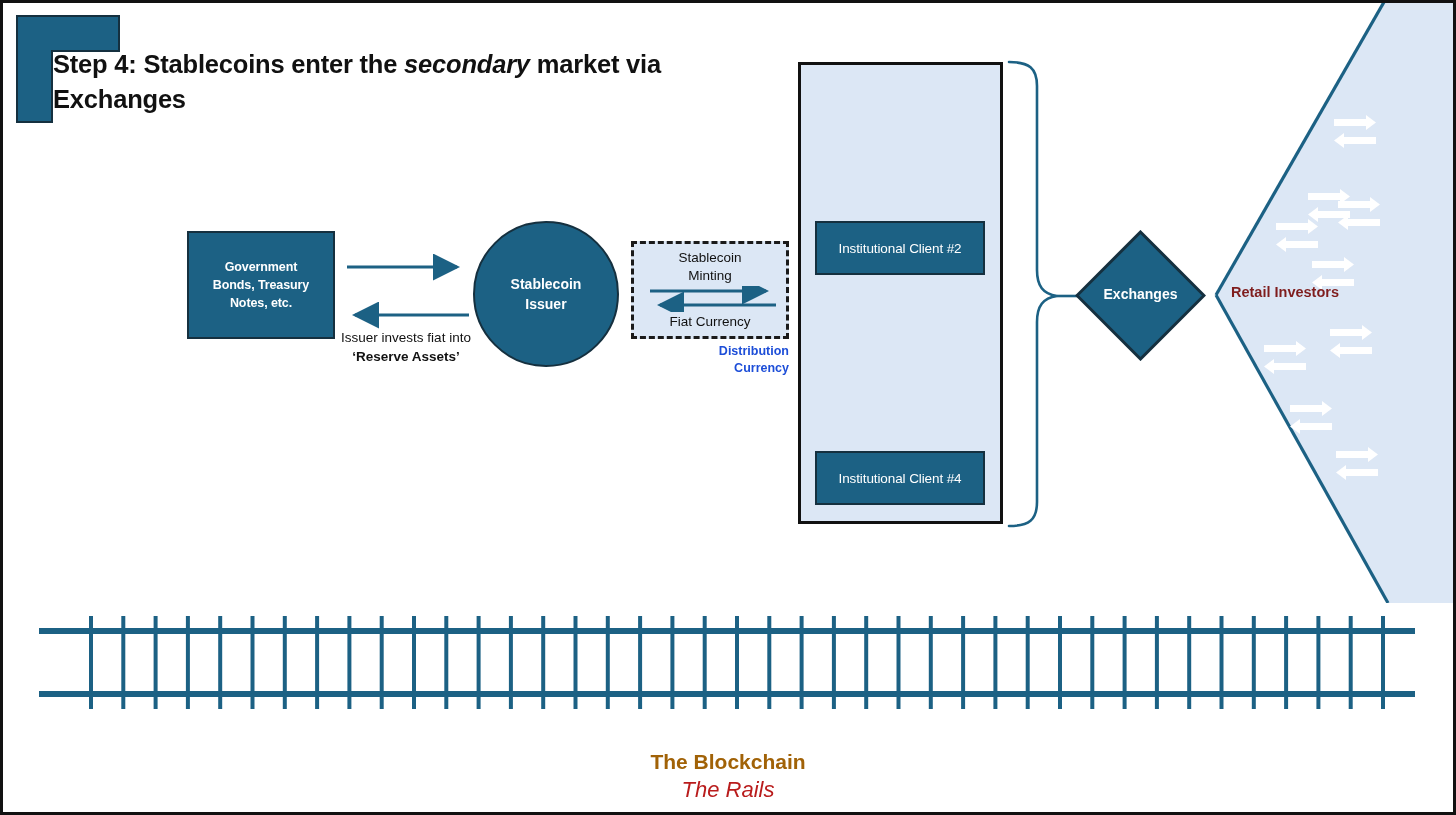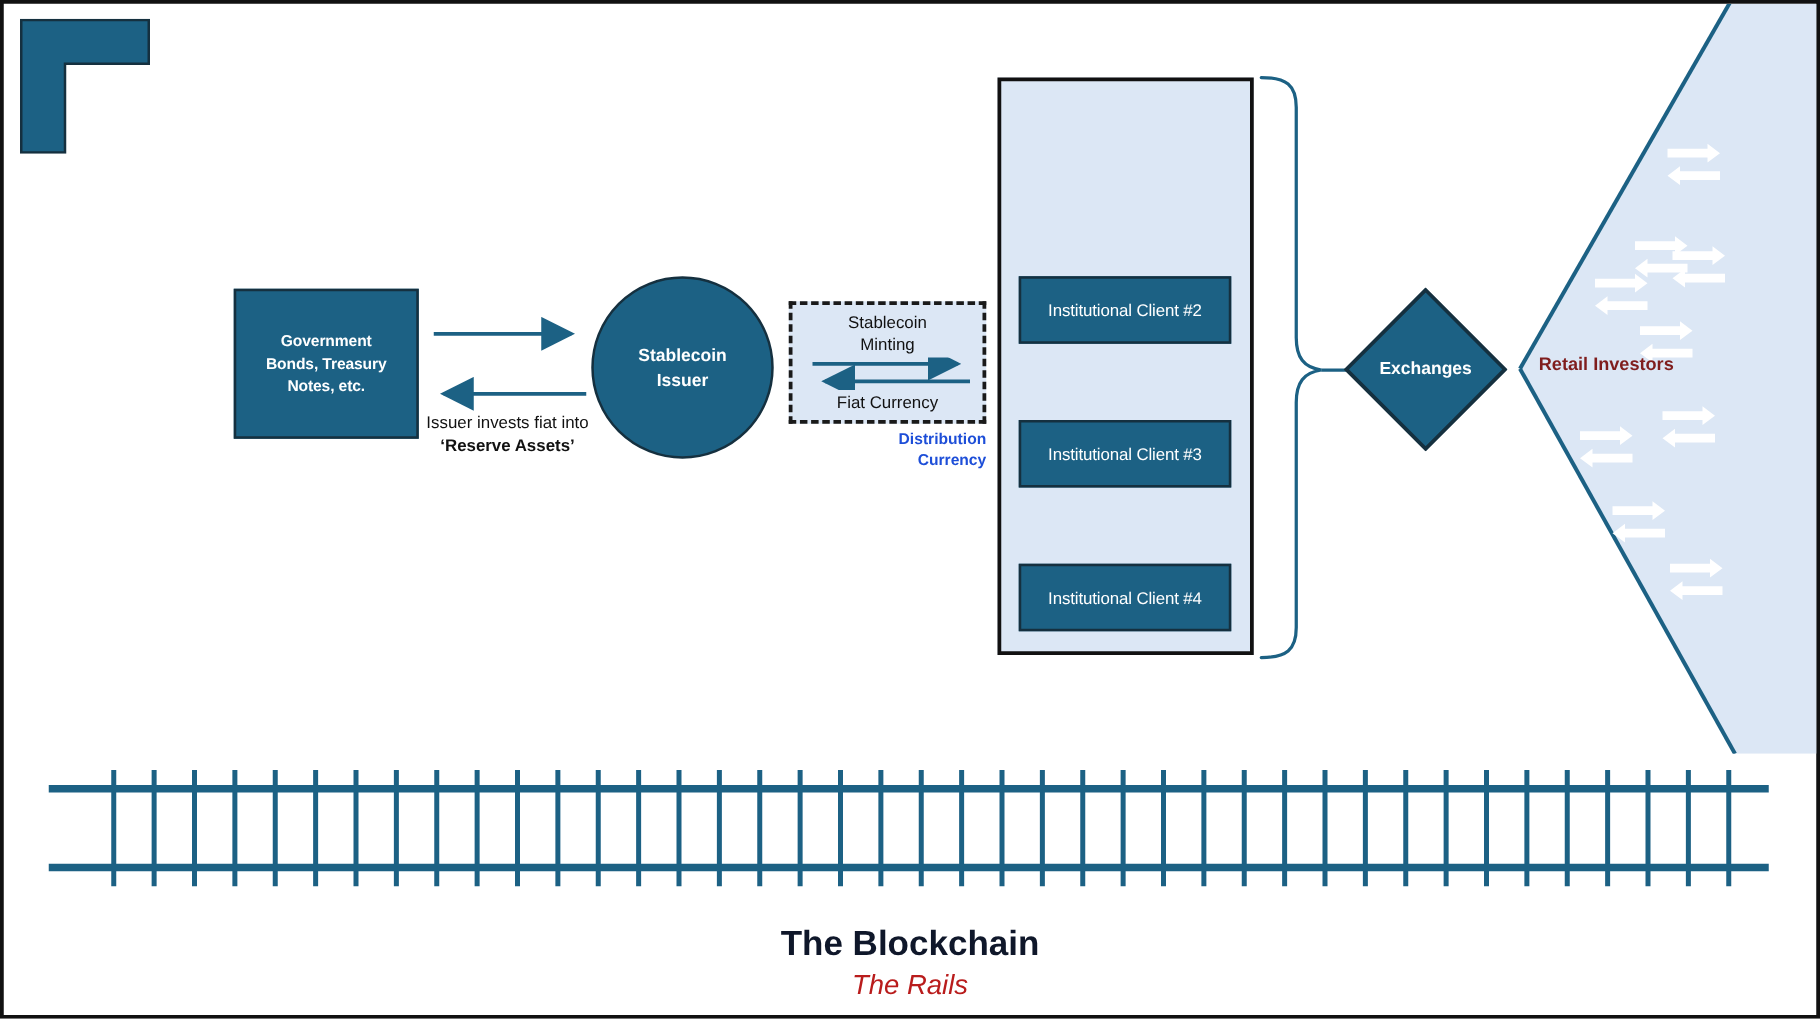--- a/index.html
+++ b/index.html
@@ -40,21 +40,21 @@
     letter-spacing: -0.2px;
   }
   #title-text .ital { font-style: italic; }
 
   
   #reserve-box {
     position: absolute;
     left: 184px;
     top: 228px;
     width: 148px;
-    height: 120px;
+    height: 108px;
     background: #1c6184;
     border: 2px solid #15303f;
     box-sizing: border-box;
     display: flex;
     align-items: center;
     justify-content: center;
   }
   #reserve-box .lbl {
     color: #ffffff;
     font-size: 12.5px;
@@ -202,41 +202,45 @@
 
   
   #rails { position: absolute; left: 0; top: 595px; width: 1456px; height: 125px; }
   #blockchain-caption {
     position: absolute;
     left: 0; right: 0;
     top: 733px;
     text-align: center;
   }
   #blockchain-title {
-    font-size: 28px;
-    font-weight: bold;
-    color: #0f172a;
+    font-size: 21px;
+    font-weight: bold;
+    color: #a16207;
     line-height: 1.35;
+    margin-top: 12px;
   }
   #blockchain-sub {
     font-size: 22px;
     font-style: italic;
     color: #b91c1c;
     line-height: 1.3;
   }
 </style>
 </head>
 <body>
 
 <div id="canvas">
 
   <svg id="title-corner" viewBox="0 0 104 108">
     <path d="M1,1 L103,1 L103,36 L36,36 L36,107 L1,107 Z" fill="#1c6184" stroke="#15303f" stroke-width="2"></path>
   </svg>
 
+  <div id="title-text">
+    <span>Step 4: Stablecoins enter the </span><span class="ital">secondary</span><span> market via Exchanges</span>
+  </div>
 
   <div id="reserve-box">
     <div class="lbl">
       <span>Government</span><br>
       <span>Bonds, Treasury</span><br>
       <span>Notes, etc.</span>
     </div>
   </div>
 
   <div id="issuer-circle">
@@ -276,23 +280,20 @@
     <div class="dtext" id="dist-bottom-label">Fiat Currency</div>
   </div>
   <div id="dist-caption">
     <span>Distribution</span><br>
     <span>Currency</span>
   </div>
 
   <div id="clients-panel">
     <div class="client-box" style="top:156px;">
         <span class="lbl">Institutional Client #2</span>
-      </div>
-    <div class="client-box" style="top:271px;">
-        <span class="lbl">Institutional Client #3</span>
       </div>
     <div class="client-box" style="top:386px;">
         <span class="lbl">Institutional Client #4</span>
       </div>
   </div>
 
   <svg style="position:absolute;left:1002px;top:55px;width:78px;height:472px;" viewBox="0 0 78 472">
     <path d="M4,4 C24,4 32,10 32,28 L32,212 C32,228 38,236 52,238 C38,240 32,248 32,264 L32,444 C32,462 24,468 4,468" fill="none" stroke="#1c6184" stroke-width="2.6" stroke-linecap="round"></path>
     <line x1="52" y1="238" x2="74" y2="238" stroke="#1c6184" stroke-width="2.6"></line>
   </svg>

